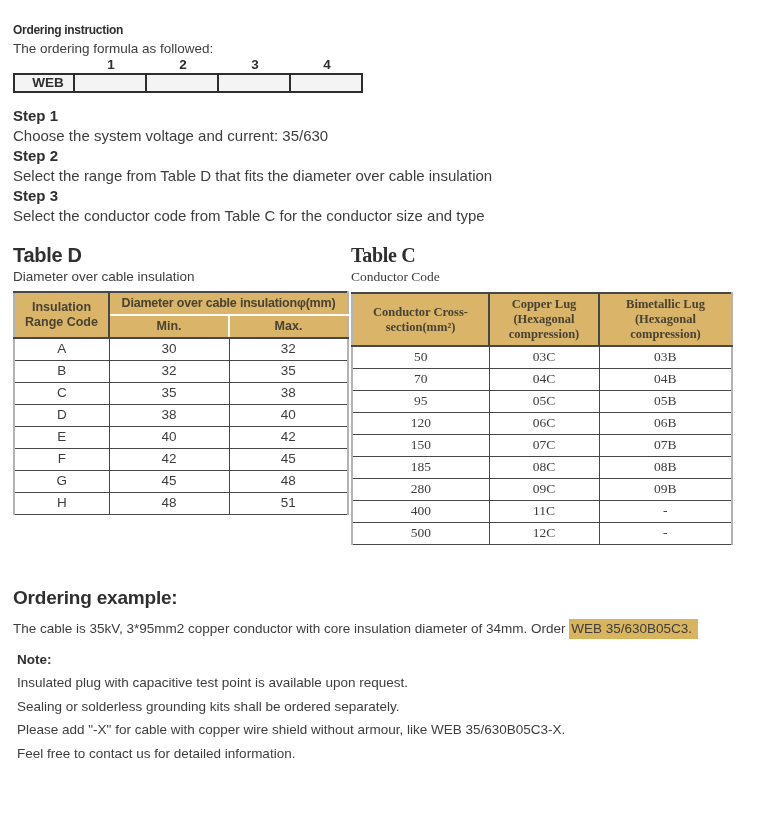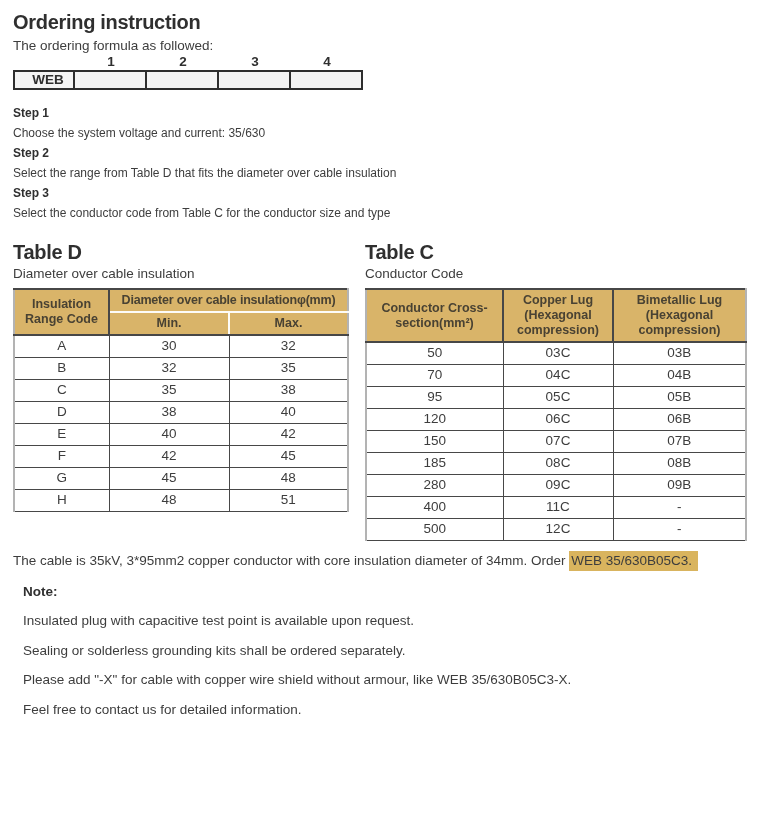--- a/index.html
+++ b/index.html
@@ -16,45 +16,45 @@
   html,body{margin:0;padding:0;}
   body{
     width:766px;height:820px;background:#ffffff;overflow:hidden;
     font-family:"Liberation Sans","DejaVu Sans",sans-serif;
     color:var(--text);
     -webkit-font-smoothing:antialiased;
   }
   .page{padding:5px 12px 0 13px;}
 
   
-  .h1{font-size:20px;font-weight:bold;color:var(--text-strong);margin:6px 0 4px 0;letter-spacing:-0.3px;}
+  .h1{font-size:12px;font-weight:bold;color:var(--text-strong);margin:18px 0 4px 0;letter-spacing:-0.3px;}
   .intro{font-size:13.5px;margin:0 0 1px 0;}
 
   
   .formula-labels{display:flex;font-weight:bold;font-size:13.5px;color:var(--text-strong);height:16px;line-height:15px;}
   .formula-labels .spacer{width:62px;}
   .formula-labels span{width:72px;text-align:center;}
   table.formula{border-collapse:collapse;table-layout:fixed;}
   table.formula td{
     border:2px solid #2e2e2e;background:var(--cell-bg);
     height:17px;padding:0 0 1px 8px;text-align:center;
     font-weight:bold;font-size:13.5px;color:var(--text-strong);
   }
 
   
-  .steps{margin-top:13px;font-size:12px;line-height:20px;}
+  .steps{margin-top:13px;font-size:15px;line-height:20px;}
   .steps p{margin:0;}
   .step-label{font-weight:bold;color:var(--text-strong);}
 
   
   .tables-row{display:flex;align-items:flex-start;margin-top:18px;}
   .tblock h2{font-size:20px;font-weight:bold;color:var(--text-strong);margin:0 0 2px 0;letter-spacing:-0.3px;}
   .tblock .subtitle{font-size:13.5px;margin:0 0 7px 0;}
   .tblock-d{width:310px;}
-  .tblock-c{width:380px;margin-left:42px;}
+  .tblock-c{width:380px;margin-left:28px;font-family:Liberation Serif, serif;}
 
   table.data{border-collapse:collapse;table-layout:fixed;width:100%;
     border-left:2px solid var(--border-light);border-right:2px solid var(--border-light);}
   table.data th{
     background:var(--gold);color:var(--th-text);
     font-size:12.5px;font-weight:bold;line-height:15px;
     padding:3px 1px;border:2px solid var(--border-dark);
     border-top-width:2px;
   }
   table.data th.nowrap{white-space:nowrap;letter-spacing:-0.2px;}
@@ -70,21 +70,21 @@
   th.th-min{border-right:2px solid #fdfcf8 !important;}
   th.th-min,th.th-max{border-top:0 !important;}
 
   
   .example-title{font-size:19px;font-weight:bold;color:var(--text-strong);margin:42px 0 0 0;letter-spacing:-0.2px;}
   .example-text{font-size:13.5px;margin:12px 0 0 0;}
   .hl{background:var(--gold-hl);padding:2px 6px 3px 2px;margin-top:23px;}
 
   
   .note{margin-top:14px;font-size:13.5px;line-height:19.5px;}
-  .note p{margin:10px;}
+  .note p{margin:4px;}
   .note-label{font-weight:bold;color:var(--text-strong);}
 </style>
 </head>
 <body>
 
 <div class="page">
 
   <h1 class="h1">Ordering instruction</h1>
   <p class="intro">The ordering formula as followed:</p>
 
@@ -250,20 +250,21 @@
               <td>500</td>
               <td>12C</td>
               <td>-</td>
             </tr>
           </tbody>
       </table>
     </div>
 
   </div>
 
+  <h2 class="example-title">Ordering example:</h2>
   <p class="example-text"><span>The cable is 35kV, 3*95mm2 copper conductor with core insulation diameter of 34mm. Order </span><span class="hl">WEB 35/630B05C3.</span></p>
 
   <div class="note">
     <p class="note-label">Note:</p>
     <p>Insulated plug with capacitive test point is available upon request.</p>
     <p>Sealing or solderless grounding kits shall be ordered separately.</p>
     <p>Please add "-X" for cable with copper wire shield without armour, like WEB 35/630B05C3-X.</p>
     <p>Feel free to contact us for detailed information.</p>
   </div>
 

